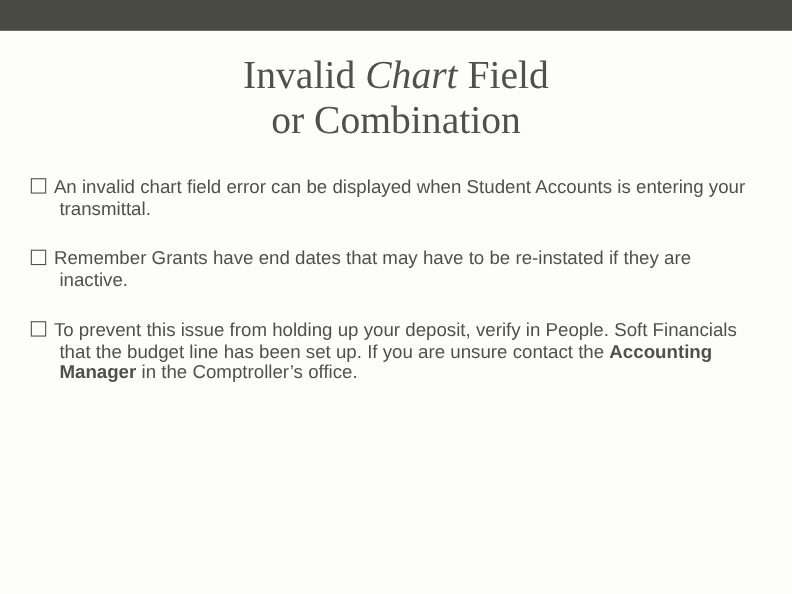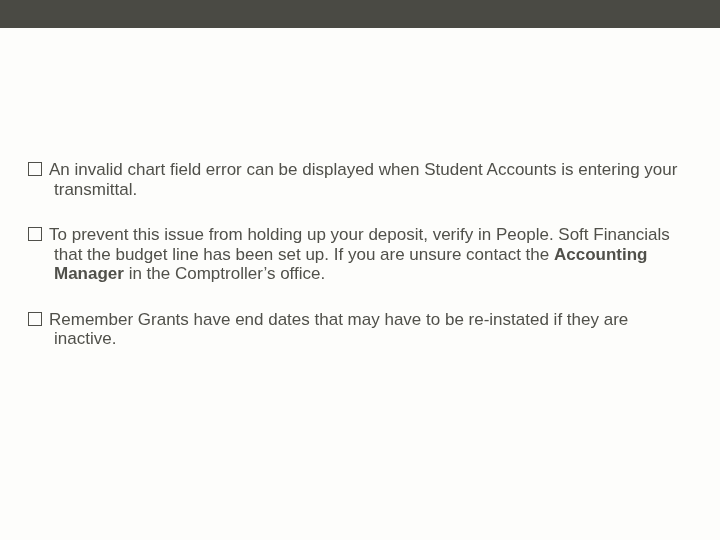--- a/index.html
+++ b/index.html
@@ -67,29 +67,33 @@
   .bullet b {
     font-weight: 700;
   }
 </style>
 </head>
 <body>
 
 <div class="slide">
   <div class="top-bar"></div>
 
+  <div class="title">
+    <span>Invalid </span><span class="italic">Chart </span><span>Field</span><br>
+    <span>or Combination</span>
+  </div>
 
   <div class="body">
 
     <div class="bullet">
       <span class="box"></span><span>An invalid chart field error can be displayed when Student Accounts is entering your transmittal.</span>
     </div>
 
     <div class="bullet">
-      <span class="box"></span><span>To prevent this issue from holding up your deposit, verify in People. Soft Financials that the budget line has been set up.  If you are unsure contact the </span><b>Accounting Manager</b><span> in the Comptroller’s office.</span>
+      <span class="box"></span><span>Remember Grants have end dates that may have to be re-instated if they are inactive.</span>
     </div>
 
     <div class="bullet">
-      <span class="box"></span><span>Remember Grants have end dates that may have to be re-instated if they are inactive.</span>
+      <span class="box"></span><span>To prevent this issue from holding up your deposit, verify in People. Soft Financials that the budget line has been set up.  If you are unsure contact the </span><b>Accounting Manager</b><span> in the Comptroller’s office.</span>
     </div>
 
   </div>
 </div>
 
 </body></html>

